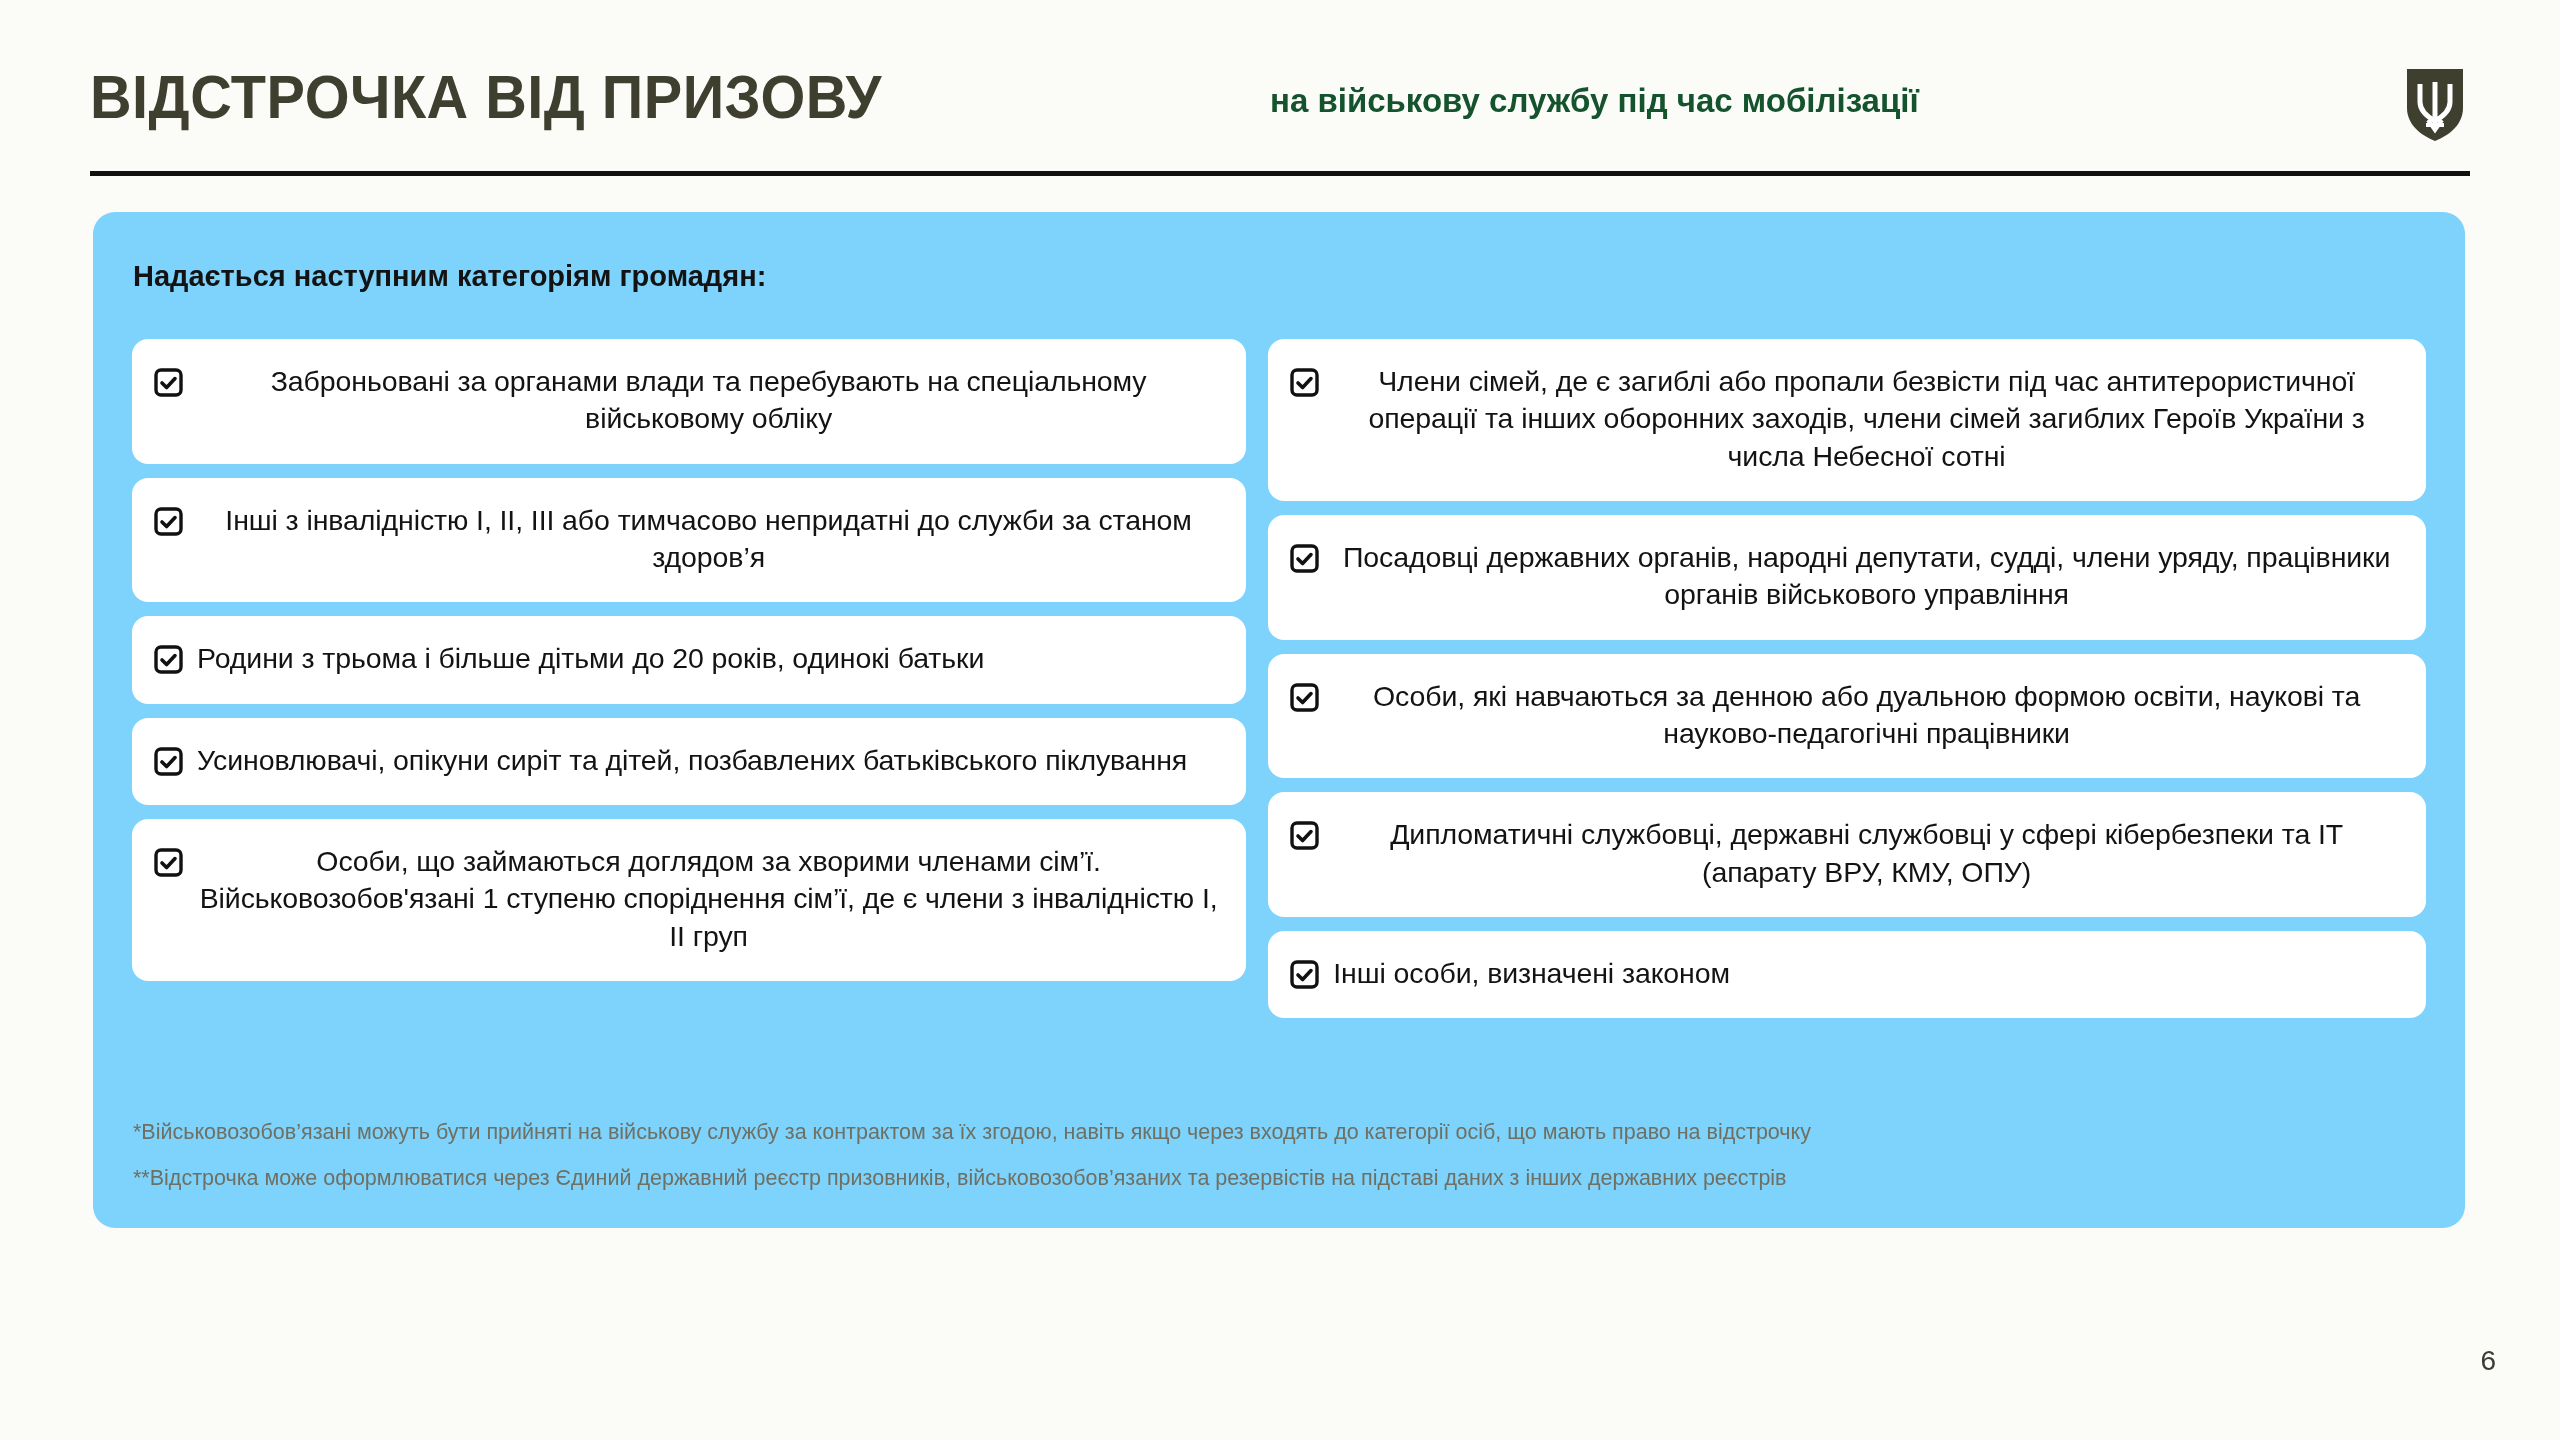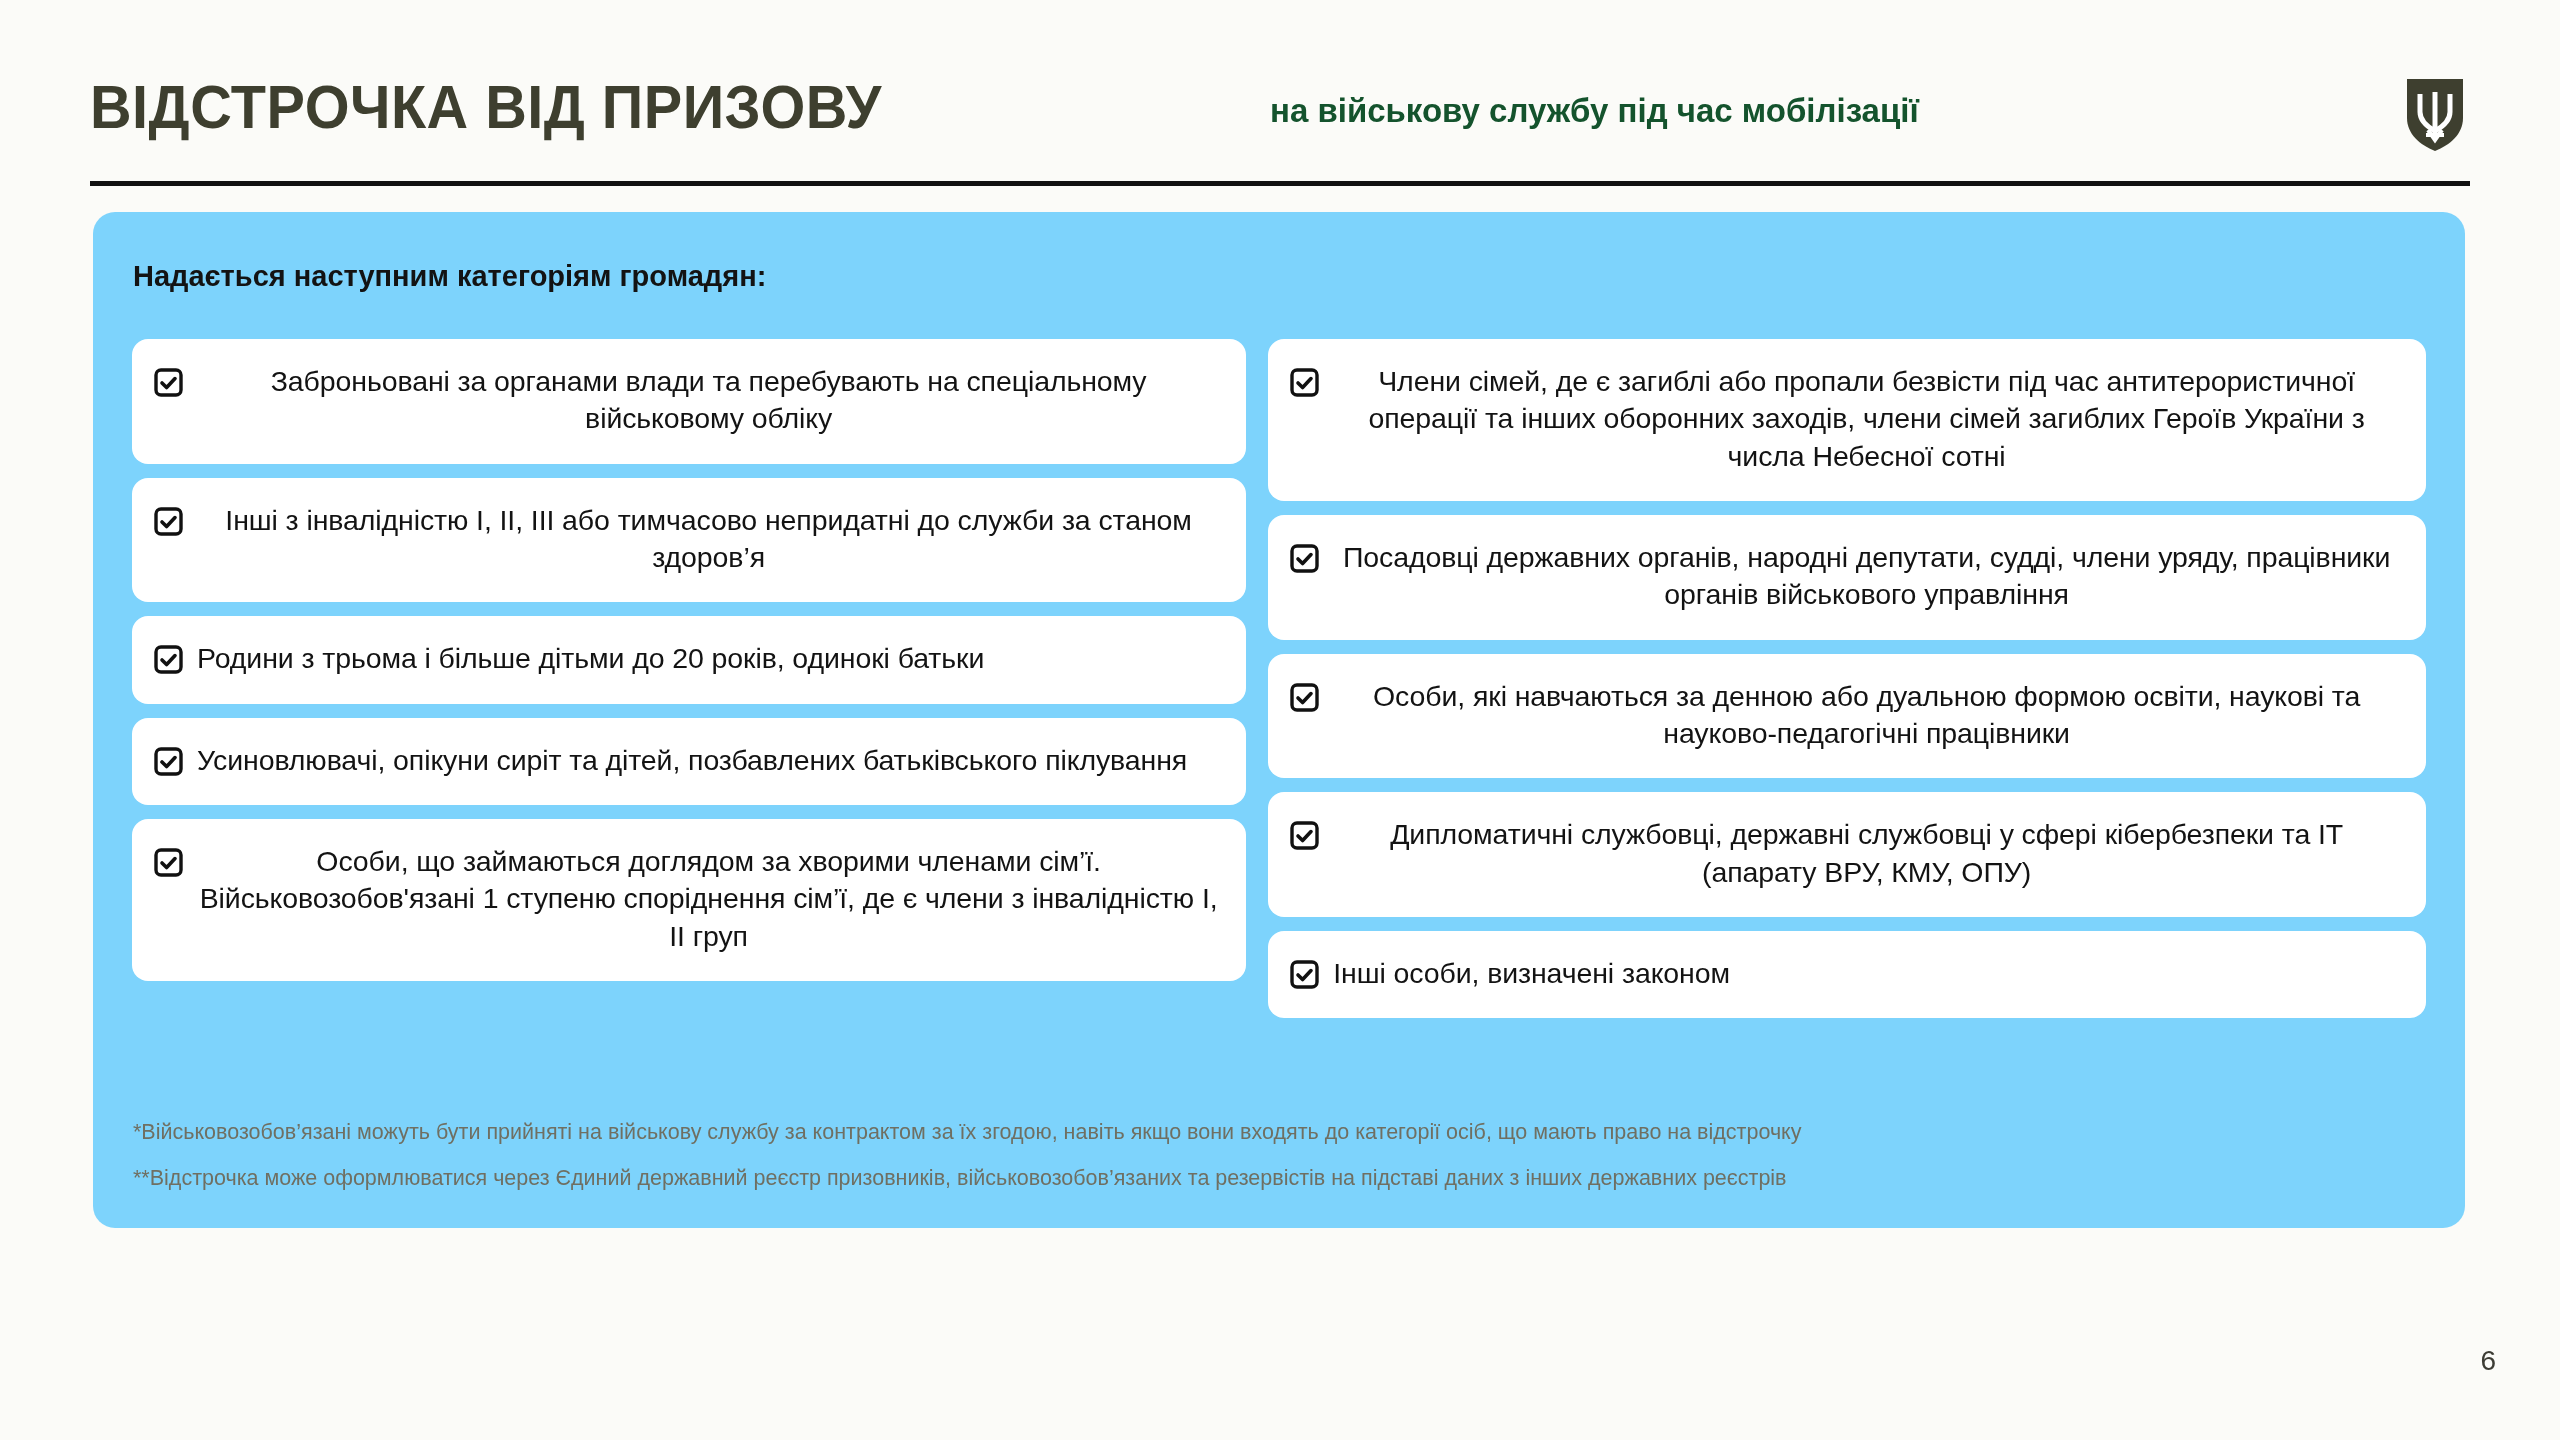--- a/index.html
+++ b/index.html
@@ -11,21 +11,21 @@
     height: 1440px;
     background: #fbfbf8;
     font-family: "Liberation Sans", sans-serif;
     overflow: hidden;
     position: relative;
   }
 
   
   .header {
     position: absolute;
-    left: 0; top: 16px;
+    left: 0; top: 6px;
     width: 2219px;
     height: 180px;
   }
   .title {
     position: absolute;
     left: 90px;
     top: 55px;
     font-size: 62px;
     font-weight: bold;
     letter-spacing: 0.5px;
@@ -271,18 +271,18 @@
             <path d="M8 15 L12.6 19.6 L21 10.6" fill="none" stroke="#111111" stroke-width="3.6" stroke-linecap="round" stroke-linejoin="round"></path>
           </svg>
         </span>
         <span class="card-text">Інші особи, визначені законом</span>
       </div>
 
     </div>
   </div>
 
   <div class="footnotes">
-    <div class="footnote">*Військовозобов’язані можуть бути прийняті на військову службу за контрактом за їх згодою, навіть якщо вони входять до категорії осіб, що мають право на відстрочку</div>
+    <div class="footnote">*Військовозобов’язані можуть бути прийняті на військову службу за контрактом за їх згодою, навіть якщо через входять до категорії осіб, що мають право на відстрочку</div>
     <div class="footnote">**Відстрочка може оформлюватися через Єдиний державний реєстр призовників, військовозобов’язаних та резервістів на підставі даних з інших державних реєстрів</div>
   </div>
 </div>
 
 <div class="page-number">6</div>
 
 </body></html>

